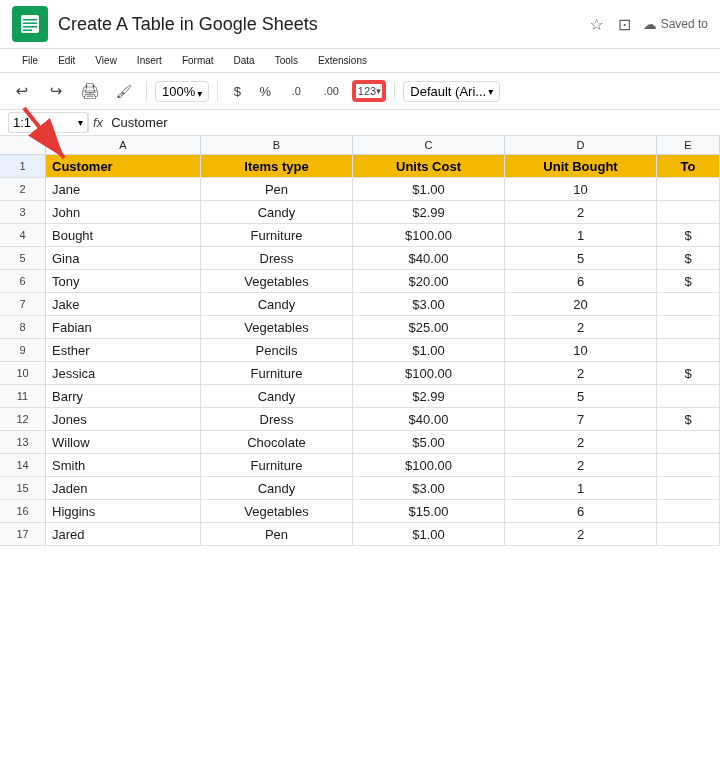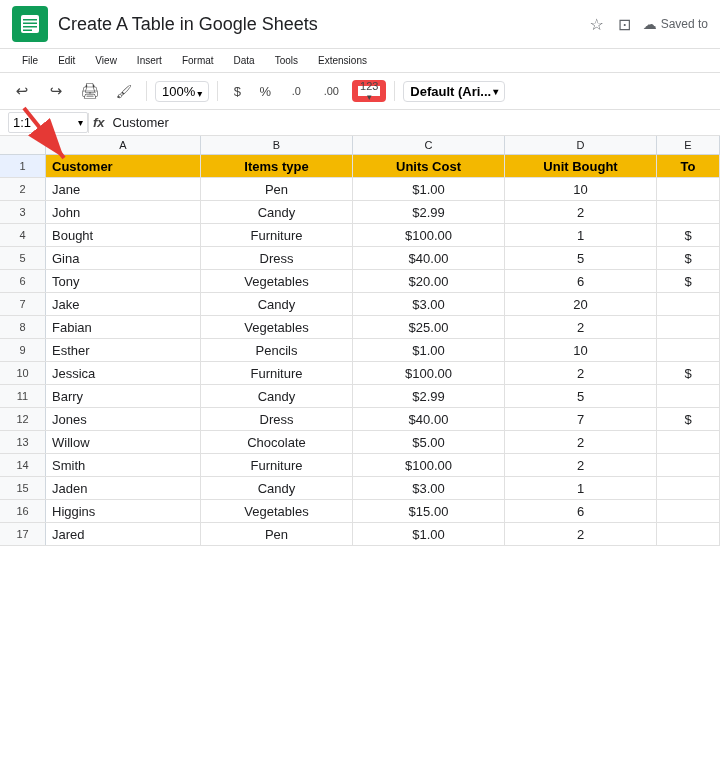--- a/index.html
+++ b/index.html
@@ -97,42 +97,41 @@
       font-size: 13px;
       color: #444;
     }
     #format-selector {
       display: flex; align-items: center; gap: 2px;
       padding: 2px 6px;
       border: 1px solid #dadce0;
       border-radius: 4px;
       cursor: pointer;
       font-size: 13px;
-      font-weight: bold;
     }
 
     
     #formula-bar {
       display: flex;
       align-items: center;
       padding: 2px 8px;
       border-bottom: 1px solid #e0e0e0;
       gap: 0;
       background: #fff;
     }
     #cell-ref {
       width: 80px;
       padding: 2px 4px;
       border: 1px solid #dadce0;
       border-radius: 2px;
       font-size: 13px;
       display: flex; align-items: center; justify-content: space-between;
     }
     #formula-separator { width: 1px; height: 20px; background: #e0e0e0; }
-    #fx-icon { font-size: 13px; color: #444; padding: 0 4px; font-style: italic; font-weight: bold; }
+    #fx-icon { font-size: 13px; color: #444; padding: 0 4px; font-style: italic; }
     #formula-input { font-size: 13px; color: #202124; flex: 1; padding: 2px 4px; }
 
     
     #sheet-container {
       overflow: hidden;
     }
 
     
     #col-headers {
       display: flex;
@@ -263,21 +262,21 @@
   <div class="toolbar-separator"></div>
   <div id="zoom-selector">
     <span>100%</span>
     <span style="font-size:10px;">▾</span>
   </div>
   <div class="toolbar-separator"></div>
   <div class="currency-btn">$</div>
   <div class="currency-btn">%</div>
   <div class="currency-btn" style="width:28px; font-size:11px;">.0</div>
   <div class="currency-btn" style="width:30px; font-size:11px;">.00</div>
-  <div class="currency-btn" style="width:34px; font-size:11px; border:6px solid #ef4444; border-radius:4px; padding:2px 4px;flex-direction:column;">
+  <div class="currency-btn" style="width:34px; font-size:11px; border:4px solid #ef4444; border-radius:4px; padding:2px 4px;">
     <span>123</span>
       <span style="font-size:9px;">▾</span>
   </div>
   <div class="toolbar-separator"></div>
   <div id="format-selector">
     <span>Default (Ari...</span>
     <span style="font-size:10px;">▾</span>
   </div>
 </div>
 

